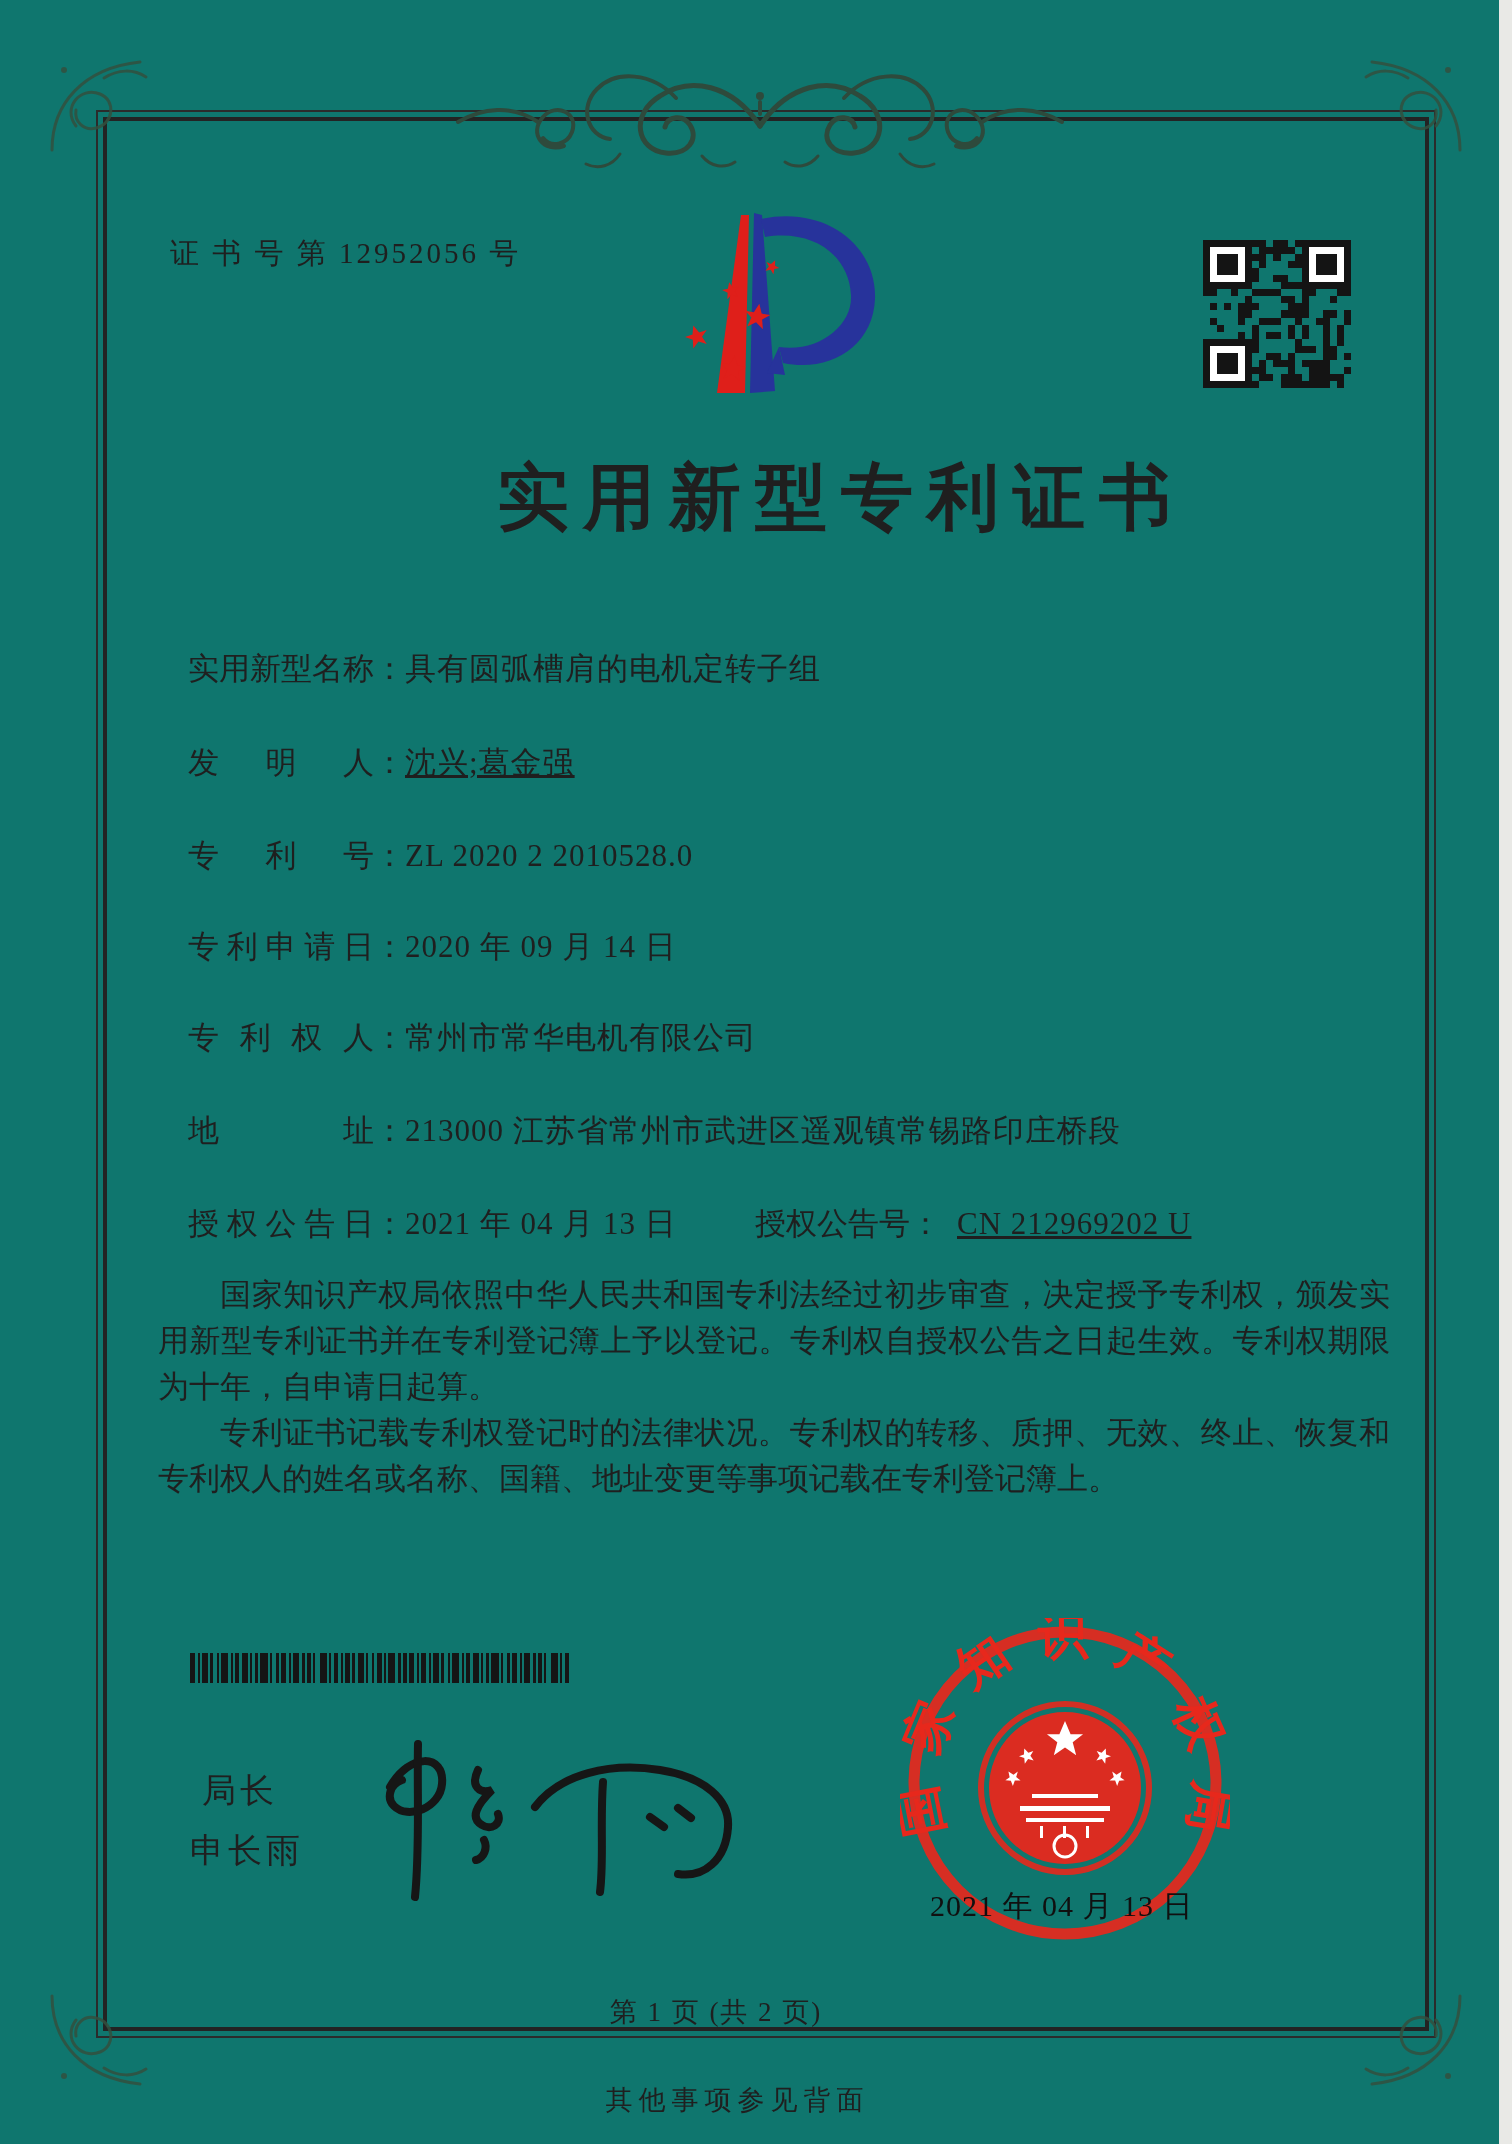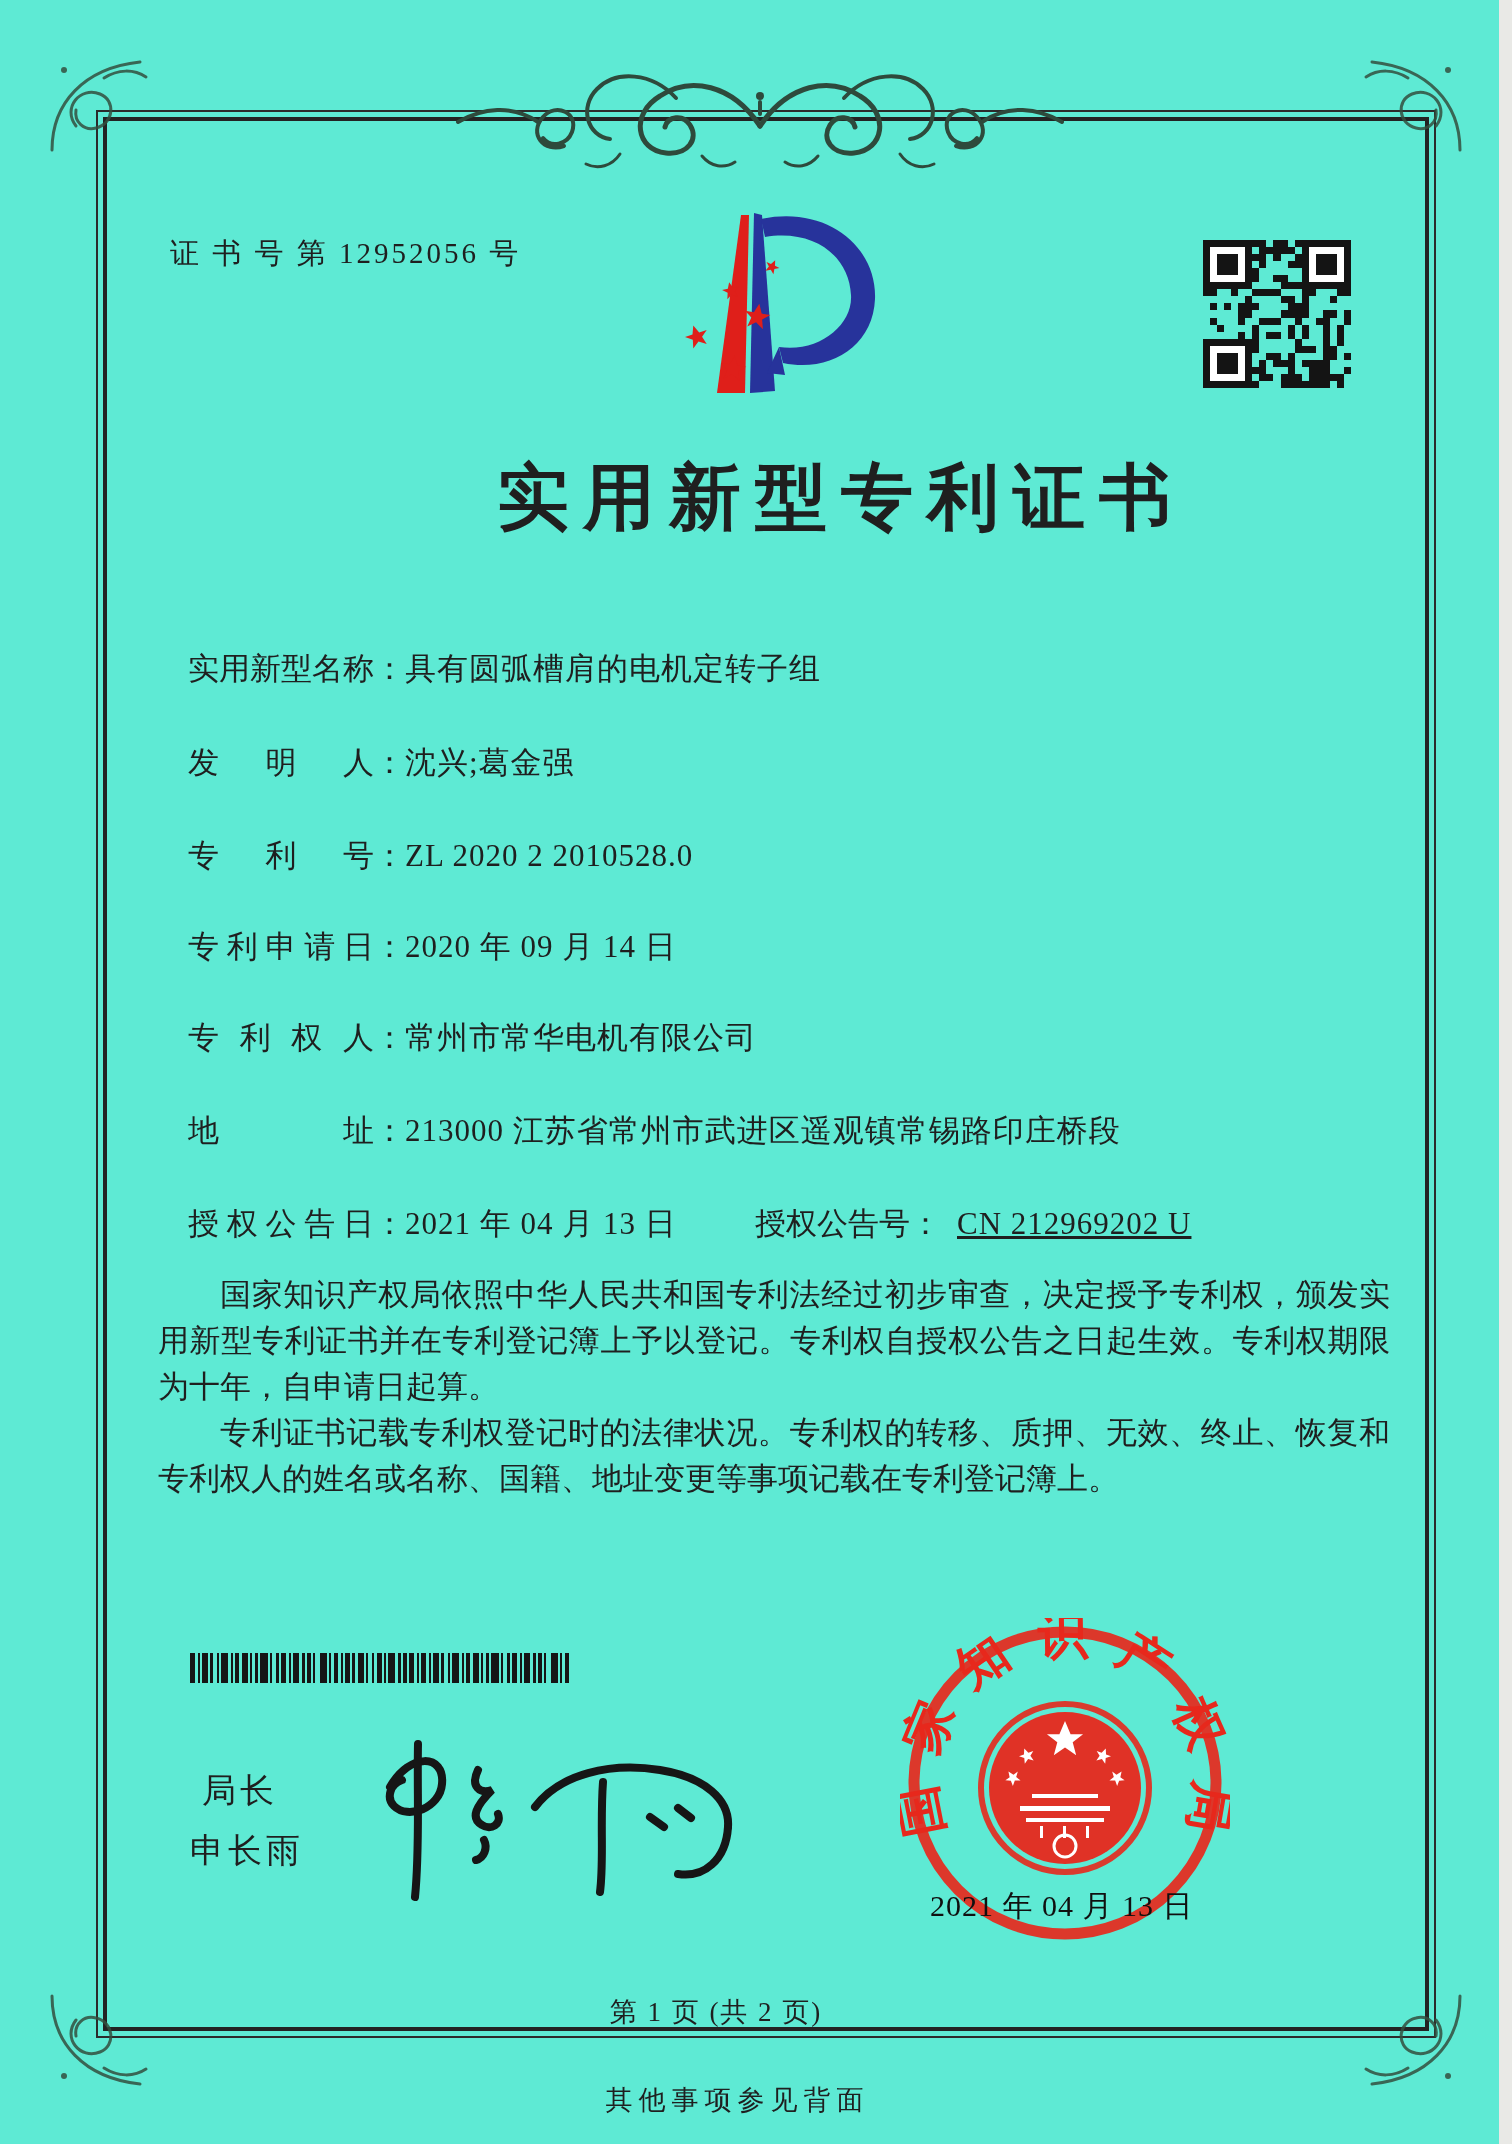--- a/index.html
+++ b/index.html
@@ -1,18 +1,18 @@
 <!DOCTYPE html>
 <html><head>
 <meta charset="utf-8">
 <style>
   html,body{margin:0;padding:0;background:#ffffff;}
   #page{
     position:relative;width:1512px;height:2144px;overflow:hidden;
-    background:#5eead4;color:#1f1f1f;
+    background:#0f766e;color:#1f1f1f;
     font-family:"Liberation Serif","DejaVu Serif",serif;
   }
   
   .scan-edge{position:absolute;top:0;right:0;width:13px;height:100%;background:#e9e9e6;}
   
   .frame-outer{position:absolute;left:96px;top:110px;width:1340px;height:1928px;
     border:2px solid #2b2b2b;box-sizing:border-box;}
   .frame-inner{position:absolute;left:5px;top:5px;right:5px;bottom:5px;
     border:4px solid #232323;box-sizing:border-box;}
   .ornament{position:absolute;pointer-events:none;}
@@ -20,21 +20,21 @@
   .cert-no{position:absolute;left:170px;top:234px;font-size:29px;letter-spacing:3px;}
   
   .title{position:absolute;left:96px;top:450px;width:1490px;text-align:center;
     font-size:72px;font-weight:bold;letter-spacing:14px;}
   
   .frow{position:absolute;left:188px;font-size:31px;white-space:nowrap;}
   .flabel{display:inline-block;width:186px;text-align:justify;text-align-last:justify;
     vertical-align:bottom;}
   .fcolon{display:inline-block;}
   .fvalue{letter-spacing:1px;}
-  .row-name{top:648px;}  .row-inv{top:742px;}  .row-pno{top:835px;}
+  .row-name{top:648px;}  .row-inv{top:742px;text-decoration:underline;}  .row-pno{top:835px;}
   .row-fdate{top:926px;} .row-owner{top:1017px;} .row-addr{top:1110px;}
   .row-gdate{top:1203px;}
   .grant-no-group{position:absolute;left:755px;top:1203px;font-size:31px;white-space:nowrap;}
   .grant-no-group .fvalue{margin-left:16px;text-decoration:underline;}
   
   .body-text{position:absolute;left:158px;top:1272px;width:1232px;
     font-size:31px;line-height:46px;text-align:justify;text-justify:inter-ideograph;}
   .body-text p{margin:0;text-indent:62px;}
   
   .barcode{position:absolute;left:190px;top:1653px;}

